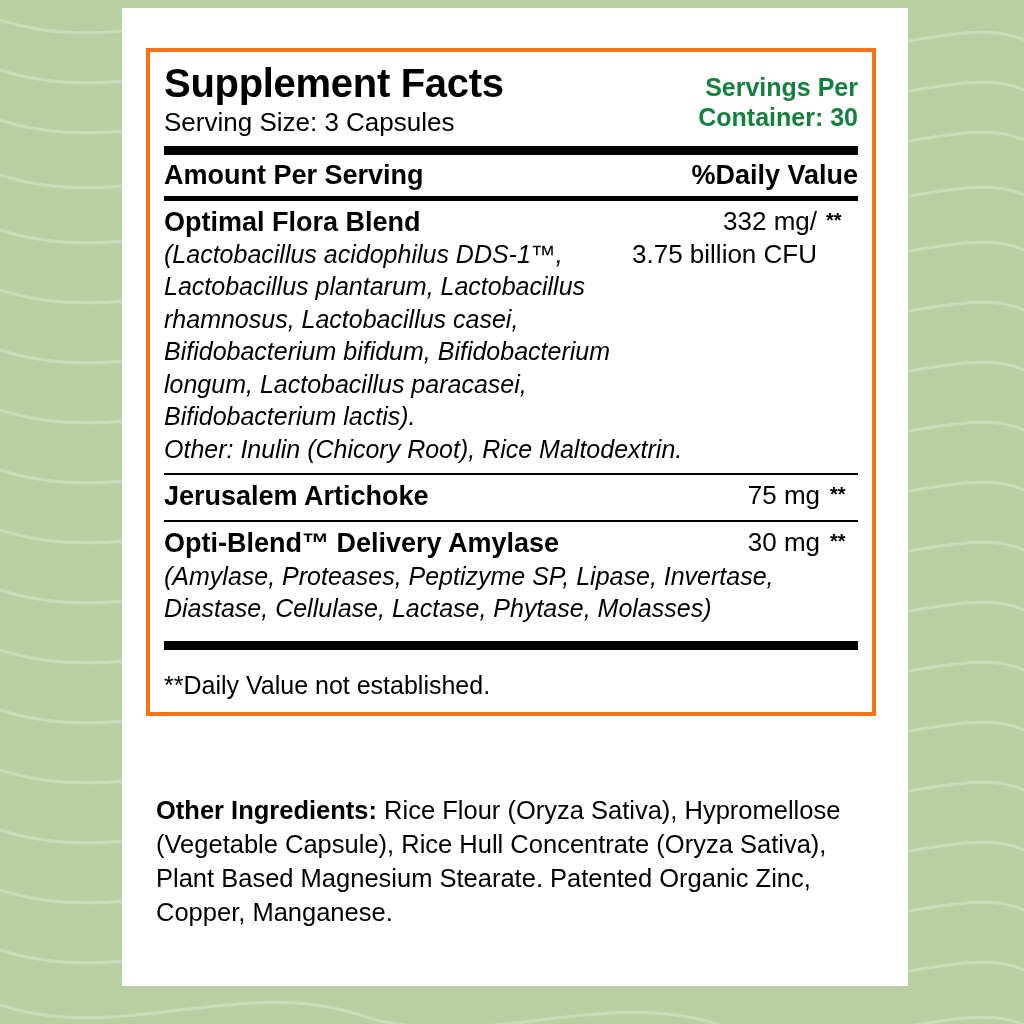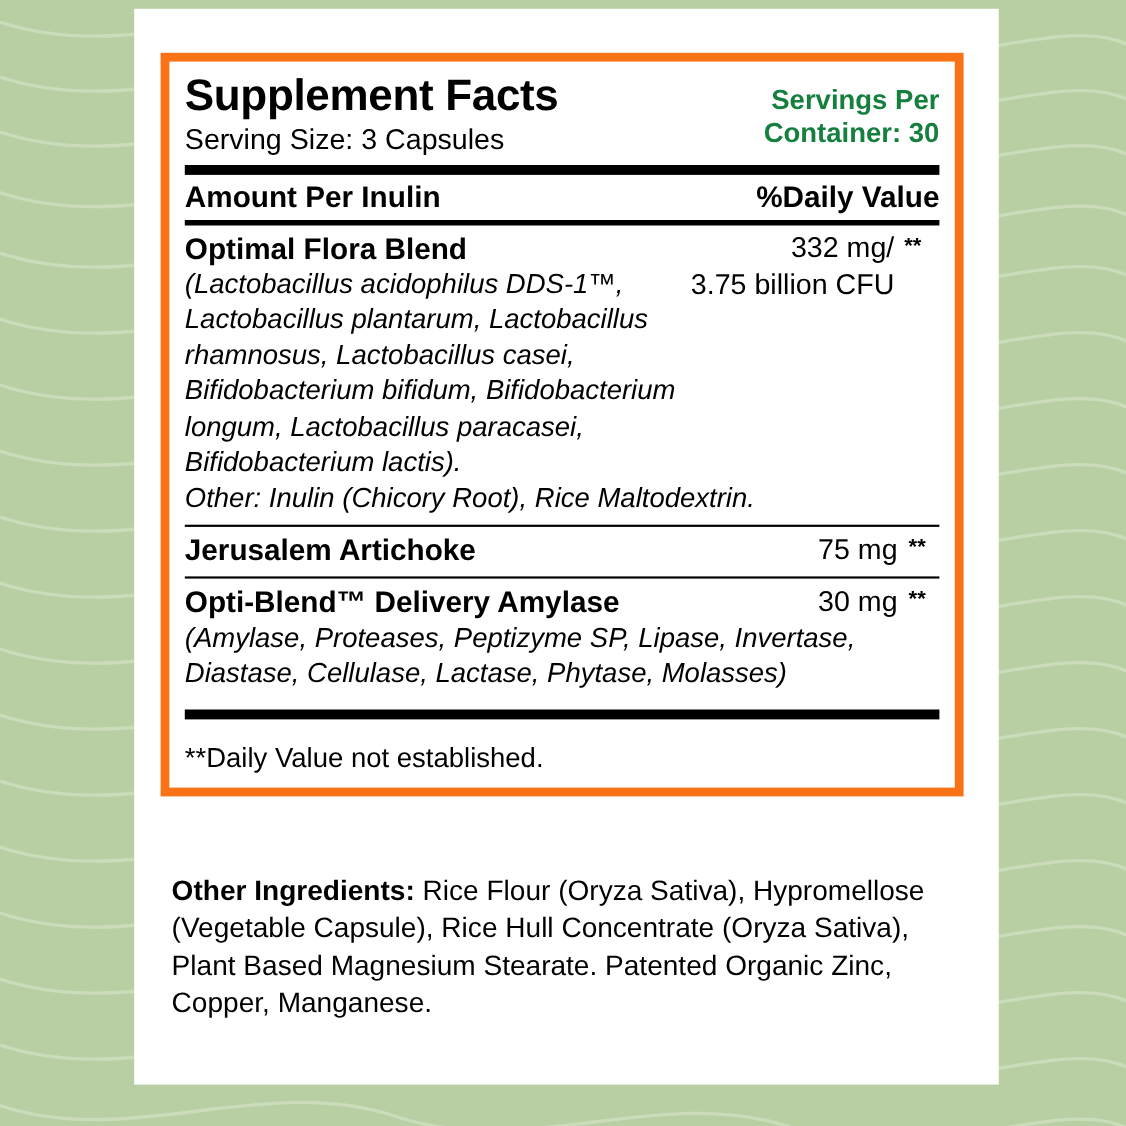--- a/index.html
+++ b/index.html
@@ -35,21 +35,21 @@
     box-sizing: border-box;
     padding: 0;
   }
 
   #facts-box {
     position: absolute;
     left: 24px;
     top: 40px;
     width: 730px;
     box-sizing: border-box;
-    border: 8px solid #f97316;
+    border: 4px solid #f97316;
     background: #ffffff;
     padding: 10px 14px 10px 14px;
   }
 
   .row {
     display: flex;
     align-items: flex-start;
     justify-content: space-between;
   }
 
@@ -205,21 +205,21 @@
       <div>
         <div class="title">Supplement Facts</div>
         <div class="serving-size">Serving Size: 3 Capsules</div>
       </div>
       <div class="servings-per">Servings Per Container: 30</div>
     </div>
 
     <div class="rule-thick"></div>
 
     <div class="amount-row">
-      <span>Amount Per Inulin</span>
+      <span>Amount Per Serving</span>
       <span>%Daily Value</span>
     </div>
 
     <div class="rule-med"></div>
 
     <div class="nutrient-block">
       <div class="flora-grid">
         <div class="c1 nutrient-name">Optimal Flora Blend</div>
         <div class="c2 nutrient-amt">332 mg/</div>
         <div class="c3 nutrient-dv">**</div>

